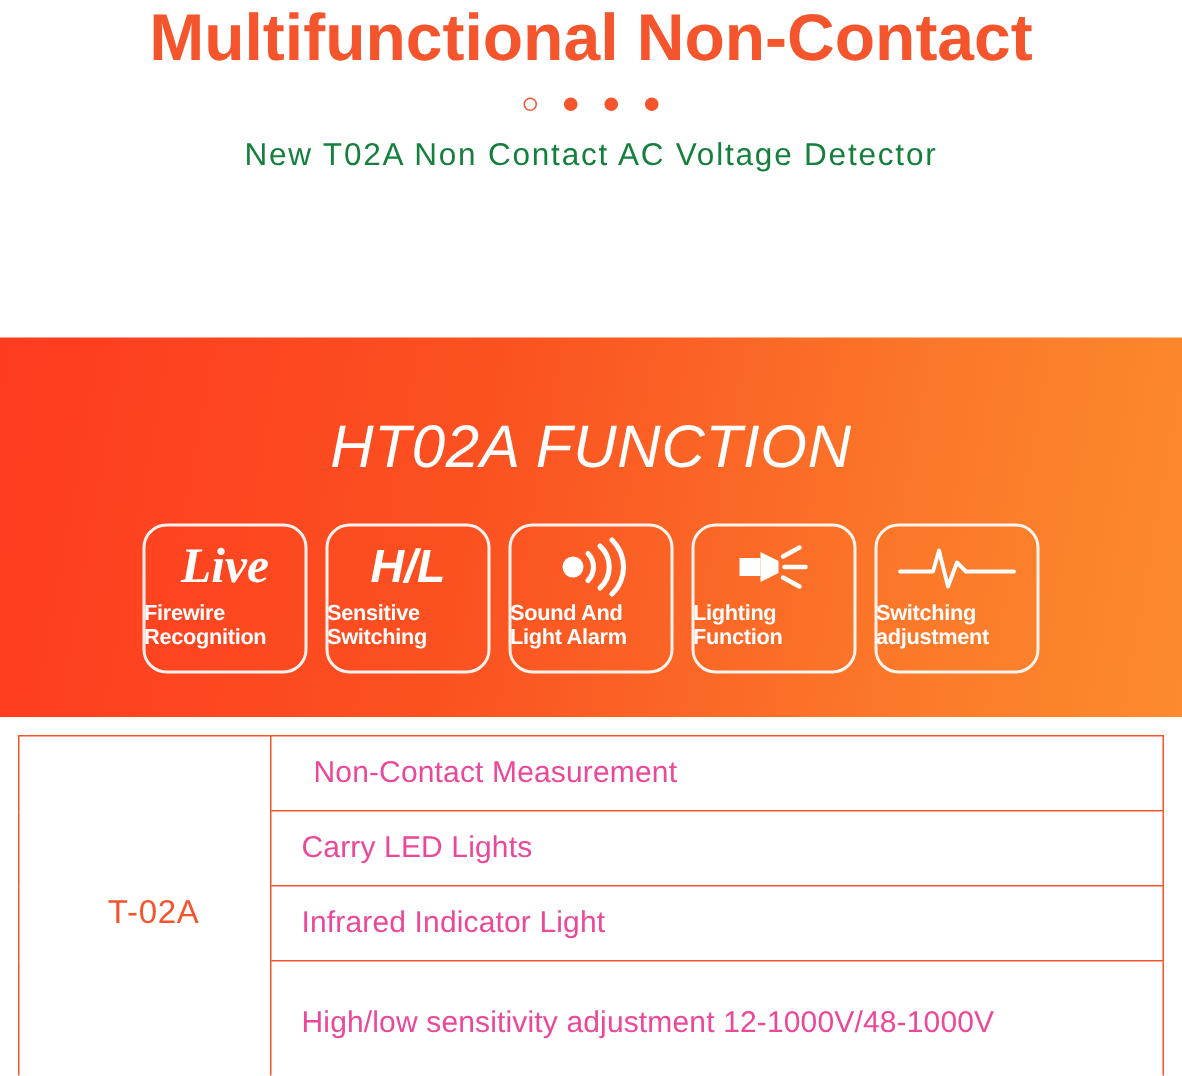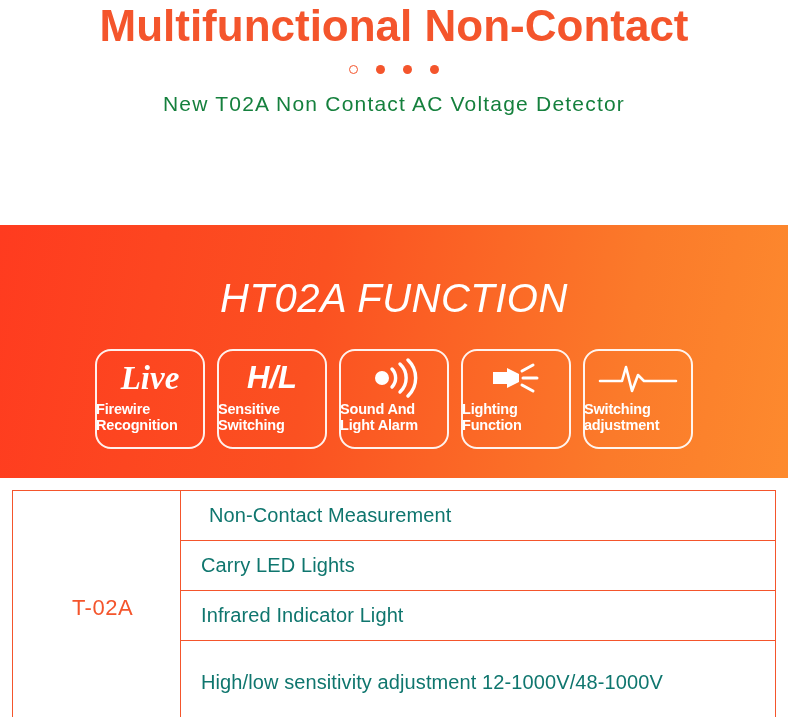--- a/index.html
+++ b/index.html
@@ -145,21 +145,21 @@
     width: 764px;
     height: 230px;
     border: 1px solid #f4552c;
     border-collapse: collapse;
     box-sizing: border-box;
   }
   .spec-table td {
     border: 1px solid #f4552c;
     padding: 0 0 0 20px;
     font-size: 20px;
-    color: #0f766e;
+    color: #ec4899;
     vertical-align: middle;
     height: 49px;
     letter-spacing: 0.1px;
   }
   .spec-table td.model {
     width: 155px;
     text-align: center;
     color: #f4552c;
     font-size: 22px;
     padding-left: 12px;

